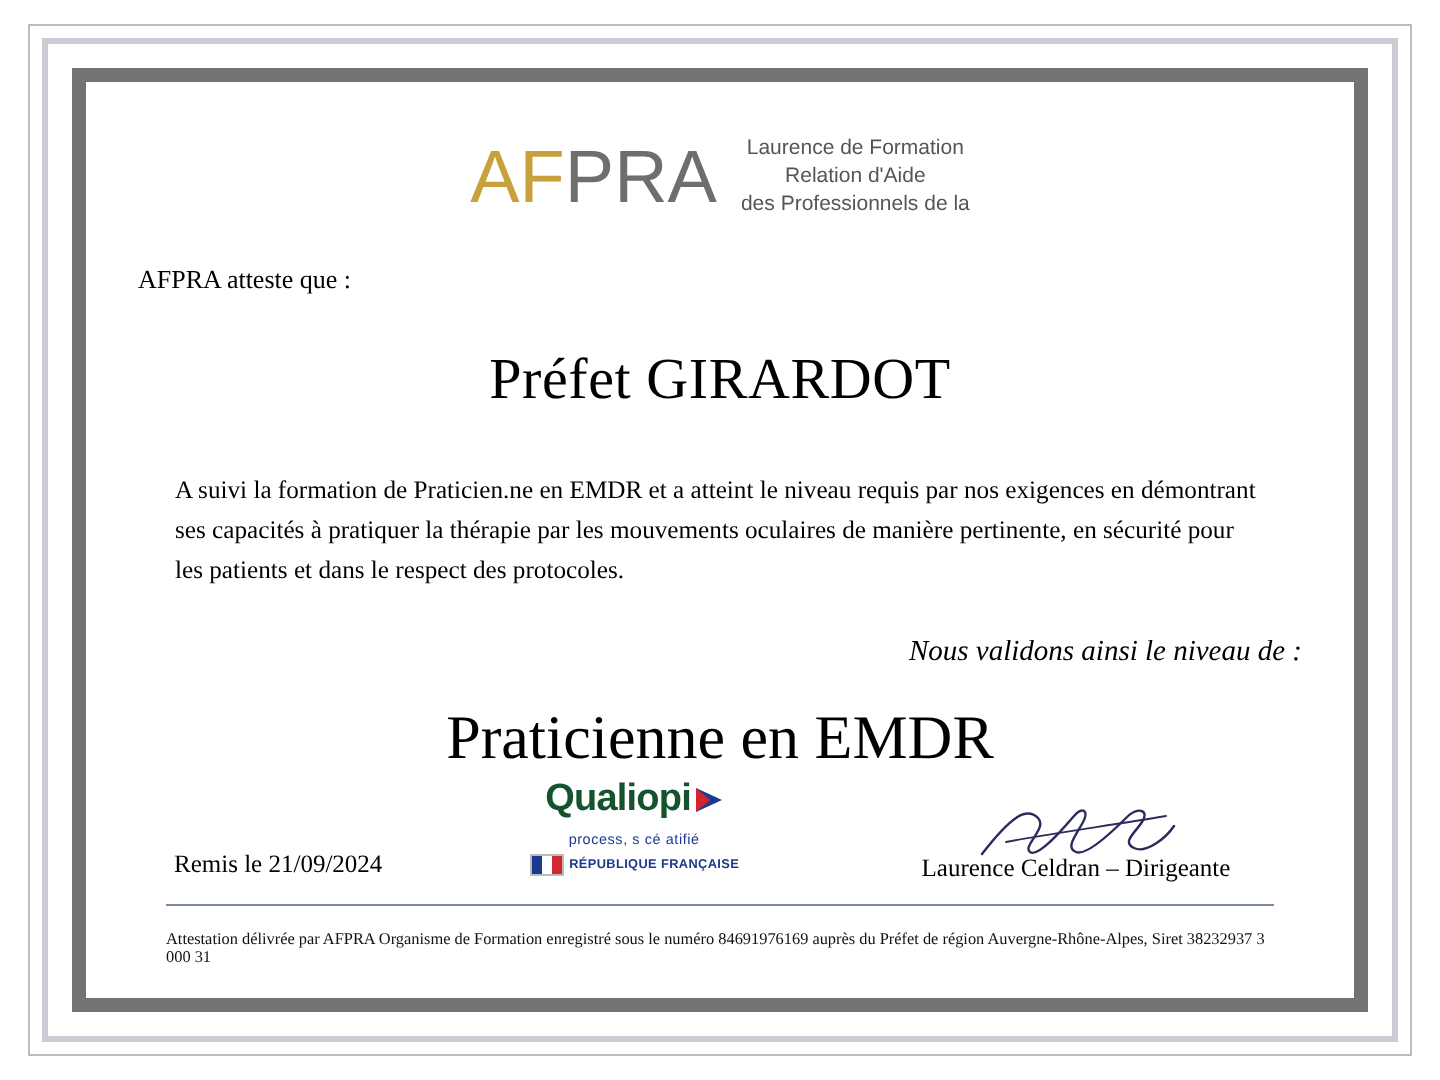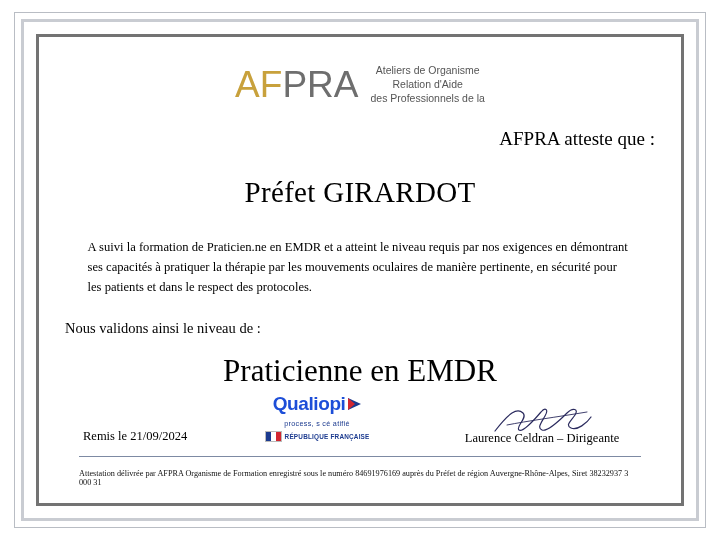--- a/index.html
+++ b/index.html
@@ -42,21 +42,21 @@
     bottom: 6px;
     border: 3px solid #c9ccd2;
     box-sizing: border-box;
   }
   .border-inner {
     position: absolute;
     left: 12px;
     top: 12px;
     right: 12px;
     bottom: 12px;
-    border: 3px solid #737373;
+    border: 7px solid #737373;
     box-sizing: border-box;
     background: #fff;
   }
 
   .content {
     position: absolute;
     left: 0;
     top: 0;
     right: 0;
     bottom: 0;
@@ -87,44 +87,45 @@
   .logo-subtitle {
     font-family: "Liberation Sans", sans-serif;
     font-size: 10.5px;
     color: #555555;
     line-height: 1.35;
     text-align: center;
     max-width: 165px;
   }
 
   .attests {
-    text-align: right;
-    font-size: 19px;
+    text-align: left;
+    font-size: 13px;
     margin-top: 22px;
   }
 
   .recipient {
     text-align: center;
     font-size: 29px;
     margin-top: 26px;
     letter-spacing: 0.3px;
   }
 
   .body-text {
     text-align: left;
     font-size: 12.6px;
     line-height: 1.62;
     margin: 28px auto 0 auto;
     max-width: 545px;
   }
 
   .validate {
-    text-align: left;
+    text-align: right;
     font-size: 14.5px;
     margin-top: 22px;
+    font-style: italic;
   }
 
   .level {
     text-align: center;
     font-size: 31px;
     margin-top: 16px;
   }
 
   .spacer { flex: 1 1 auto; }
 
@@ -144,21 +145,21 @@
   }
   .qualiopi {
     flex: 0 0 auto;
     text-align: center;
     transform: translateY(-4px);
   }
   .qualiopi-word {
     font-family: "Liberation Sans", sans-serif;
     font-size: 19px;
     font-weight: bold;
-    color: #1d4ed8;
+    color: #14532d;
     letter-spacing: -0.4px;
     line-height: 1;
     display: inline-block;
   }
   .qualiopi-top {
     display: flex;
     align-items: center;
     justify-content: center;
     gap: 3px;
   }
@@ -246,21 +247,21 @@
     <div class="border-mid">
       <div class="border-inner">
 
         <div class="content">
 
           <div class="header">
             <div class="logo">
               <span class="af">AF</span><span class="pra">PRA</span>
             </div>
             <div class="logo-subtitle">
-              <div>Ateliers de Organisme</div>
+              <div>Laurence de Formation</div>
               <div>Relation d'Aide</div>
               <div>des Professionnels de la</div>
             </div>
           </div>
 
           <div class="attests">AFPRA atteste que :</div>
 
           <div class="recipient">Préfet GIRARDOT</div>
 
           <div class="body-text">A suivi la formation de Praticien.ne en EMDR et a atteint le niveau requis par nos exigences en démontrant ses capacités à pratiquer la thérapie par les mouvements oculaires de manière pertinente, en sécurité pour les patients et dans le respect des protocoles.</div>

